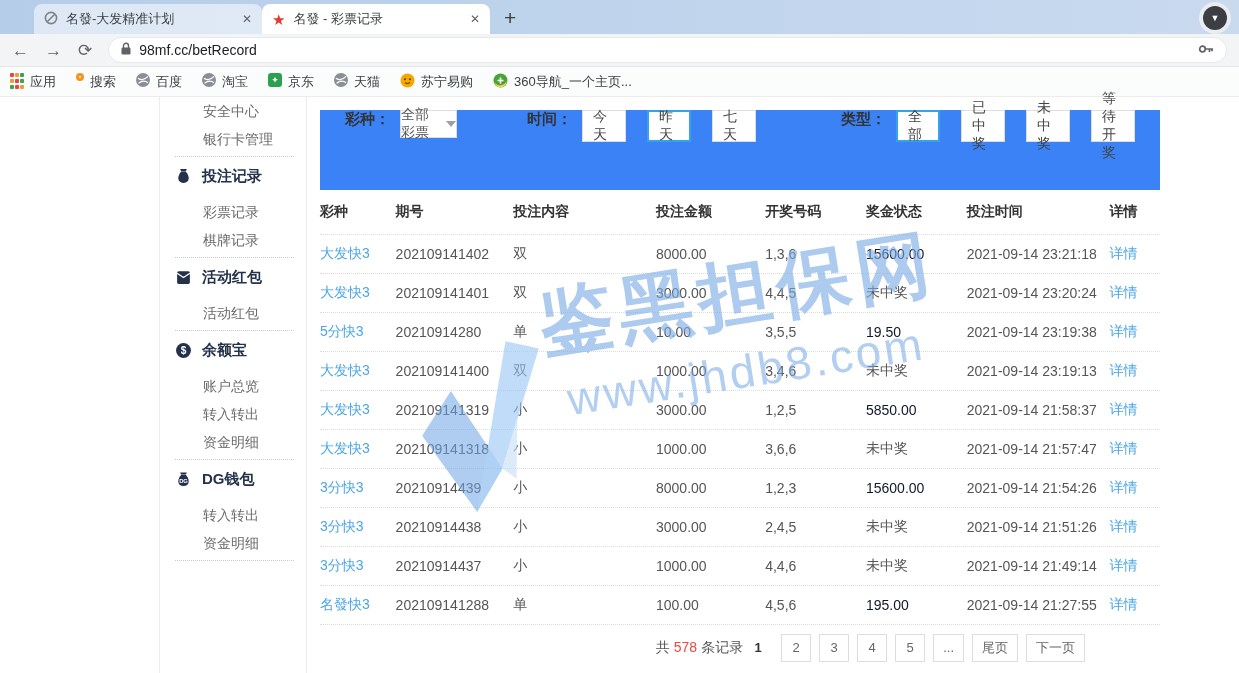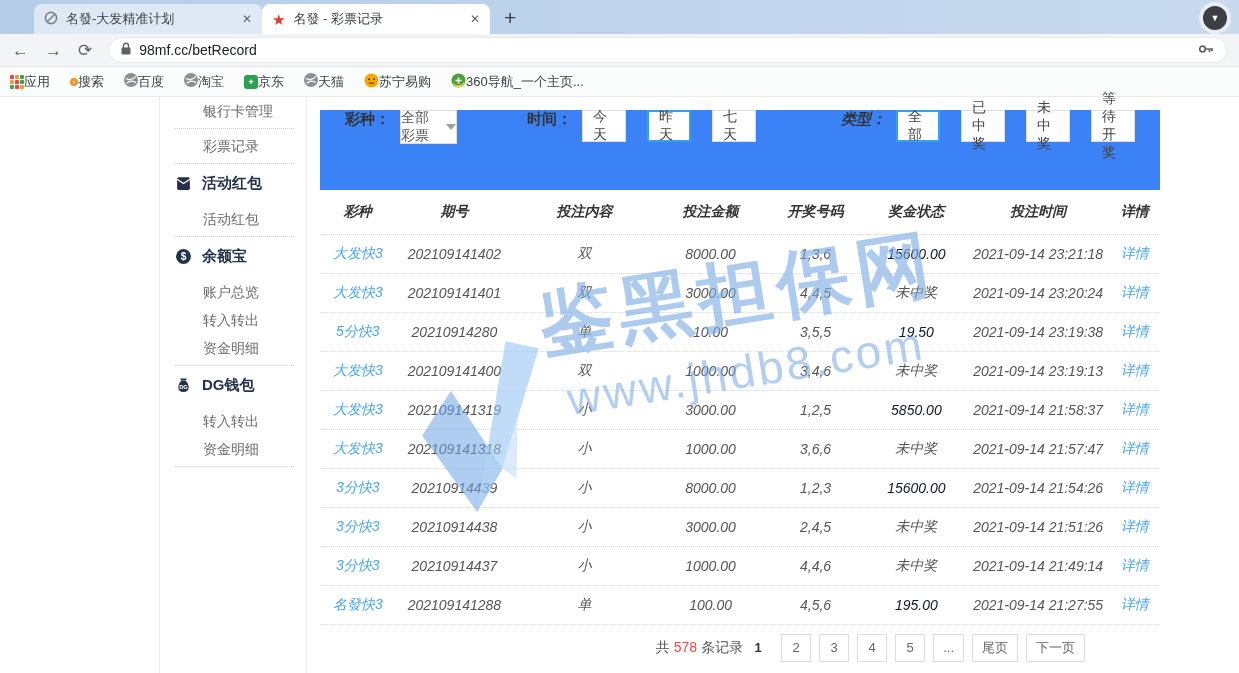--- a/index.html
+++ b/index.html
@@ -15,47 +15,47 @@
   .tab .tab-title { flex:1; white-space:nowrap; overflow:hidden; }
   .tab .tab-close { color:#5f6368; font-size:12px; }
   .newtab-btn { font-size:21px; color:#3c4043; margin:0 0 6px 14px; line-height:1; }
   .titlebar-action-wrap { position:absolute; right:8px; top:2px; width:32px; height:32px; border-radius:50%; background:#e9edf2; display:flex; align-items:center; justify-content:center; }
   .titlebar-action { width:24px; height:24px; border-radius:50%; background:#3b3f44; color:#fff; font-size:9px; display:flex; align-items:center; justify-content:center; }
   .toolbar { height:33px; background:#f2f4f5; border-bottom:1px solid #e4e6e8; display:flex; align-items:center; padding:0 12px; gap:16px; }
   .nav-btn { font-size:17px; color:#5f6368; line-height:1; }
   .omnibox { flex:1; height:26px; background:#fff; border:1px solid #e7e9eb; border-radius:13px; display:flex; align-items:center; gap:8px; padding:0 12px; font-size:14px; color:#202124; }
   .omnibox .url-text { flex:1; }
   .bookmarks { height:30px; background:#fbfcfc; border-bottom:1px solid #ececec; display:flex; align-items:center; gap:20px; padding:0 10px; font-size:13px; color:#3c4043; }
-  .bookmark { display:flex; align-items:center; }
+  .bookmark { display:flex; gap:6px; }
   .bm-grid { display:grid; grid-template-columns:repeat(3,4px); gap:1px; }
   .bm-grid i { width:4px; height:4px; border-radius:1px; }
   .bm-grid i:nth-child(1){background:#e8453c}.bm-grid i:nth-child(2){background:#f19a37}.bm-grid i:nth-child(3){background:#42a047}
   .bm-grid i:nth-child(4){background:#f19a37}.bm-grid i:nth-child(5){background:#e8453c}.bm-grid i:nth-child(6){background:#42a047}
   .bm-grid i:nth-child(7){background:#42a047}.bm-grid i:nth-child(8){background:#e8453c}.bm-grid i:nth-child(9){background:#f19a37}
   .bm-ring { width:8px; height:8px; border:3px solid #f7941e; border-radius:50%; }
   .bm-jd { width:14px; height:14px; background:#2aa14e; border-radius:3px; color:#fff; font-size:9px; display:flex; align-items:center; justify-content:center; }
   
   .page { position:relative; height:576px; display:flex; background:#fff; }
   .gutter { width:160px; border-right:1px solid #ececec; }
   .sidebar { width:147px; border-right:1px solid #ececec; padding:0 0 0 15px; overflow:hidden; }
   .side-sub { height:28px; line-height:28px; font-size:14px; color:#6b6b6b; padding-left:28px; white-space:nowrap; }
   .side-head { display:flex; align-items:center; gap:10px; height:32px; margin:2px 0 6px 0; font-size:15px; font-weight:bold; color:#23324a; white-space:nowrap; }
   .side-head svg { flex:0 0 auto; }
   .side-divider { border-top:1px dotted #c9c9c9; margin:3px 12px 3px 0; }
   
   .main { width:840px; margin-left:13px; }
   .filters { margin-top:13px; height:80px; background:#3b82f6; display:flex; align-items:flex-start; padding:0 25px; font-size:15px; }
   .filter-label { font-weight:bold; color:#333; white-space:nowrap; }
-  .select { width:93px; height:34px; background:#fff; border:1px solid #ddd; display:flex; align-items:center; justify-content:center; gap:10px; color:#555; font-size:14px; margin-left:10px; }
+  .select { width:93px; height:28px; background:#fff; border:1px solid #ddd; display:flex; align-items:center; justify-content:center; gap:10px; color:#555; font-size:14px; margin-left:10px; }
   .caret { width:0; height:0; border-left:5px solid transparent; border-right:5px solid transparent; border-top:6px solid #9aa0a6; }
   .fgroup { display:flex; gap:21px; margin-left:10px; }
   .fbtn { min-width:44px; height:32px; padding:0 10px; background:#fff; border:1px solid #ddd; color:#444; font-size:14px; display:flex; align-items:center; justify-content:center; }
   .fbtn.selected { border:2px solid #36a3e8; }
-  .sp1 { margin-left:70px; } .sp2 { margin-left:85px;font-style:italic; }
-  .thead, .tr { display:grid; grid-template-columns:9% 14% 17% 13% 12% 12% 17% 6%; align-items:center; text-align:center;font-style:italic; }
+  .sp1 { margin-left:70px; } .sp2 { margin-left:85px; }
+  .thead, .tr { display:grid; grid-template-columns:9% 14% 17% 13% 12% 12% 17% 6%; align-items:center; text-align:left; }
   .thead { height:44px; font-size:14px; font-weight:bold; color:#333; }
   .tr { height:39px; font-size:14px; color:#555; border-top:1px dotted #dcdcdc; }
   .td.lot { color:#4aa6e8; }
   .td.detail { color:#4aa6e8; }
   .td.status.win { color:#0f172a; }
   .td.status.lose { color:#555; }
   .tfoot { border-top:1px dotted #dcdcdc; height:46px; display:flex; align-items:center; justify-content:flex-end; font-size:14px; color:#555; padding:0 75px 0 4px; }
   .total .count { color:#f3453f; margin:0 4px; }
   .pages { display:flex; align-items:center; gap:8px; }
   .page-btn { min-width:30px; height:28px; padding:0 9px; background:#fff; border:1px solid #ddd; color:#666; font-size:13px; display:flex; align-items:center; justify-content:center; }
@@ -175,29 +175,38 @@
     <span>360导航_一个主页...</span>
   </div>
 </div>
 
 <div class="page">
   <div class="gutter"></div>
 
   <aside class="sidebar">
     <div>
 
+        <div class="side-sub">安全中心</div>
 
         <div class="side-sub">银行卡管理</div>
 
       </div>
 
     <div class="side-divider"></div>
+    <div class="side-head">
+      <svg width="17" height="17" viewBox="0 0 16 16" fill="#23324a">
+          <path d="M5.8 3 L4.8 1 h6.4 L10.2 3 z"></path>
+          <path d="M6 3.4 C2.2 7 1.4 14 8 14 C14.6 14 13.8 7 10 3.4 Z"></path>
+        </svg>
+      <span>投注记录</span>
+    </div>
     <div>
 
     <div class="side-sub">彩票记录</div>
+        <div class="side-sub">棋牌记录</div>
       </div>
 
     <div class="side-divider"></div>
     <div class="side-head">
       <svg width="17" height="17" viewBox="0 0 16 16">
           <rect x="2" y="2" width="12" height="12" rx="1.5" fill="#23324a"></rect>
           <path d="M2 4 L8 8 L14 4" fill="none" stroke="#fff" stroke-width="1.2"></path>
         </svg>
       <span>活动红包</span>
     </div>

